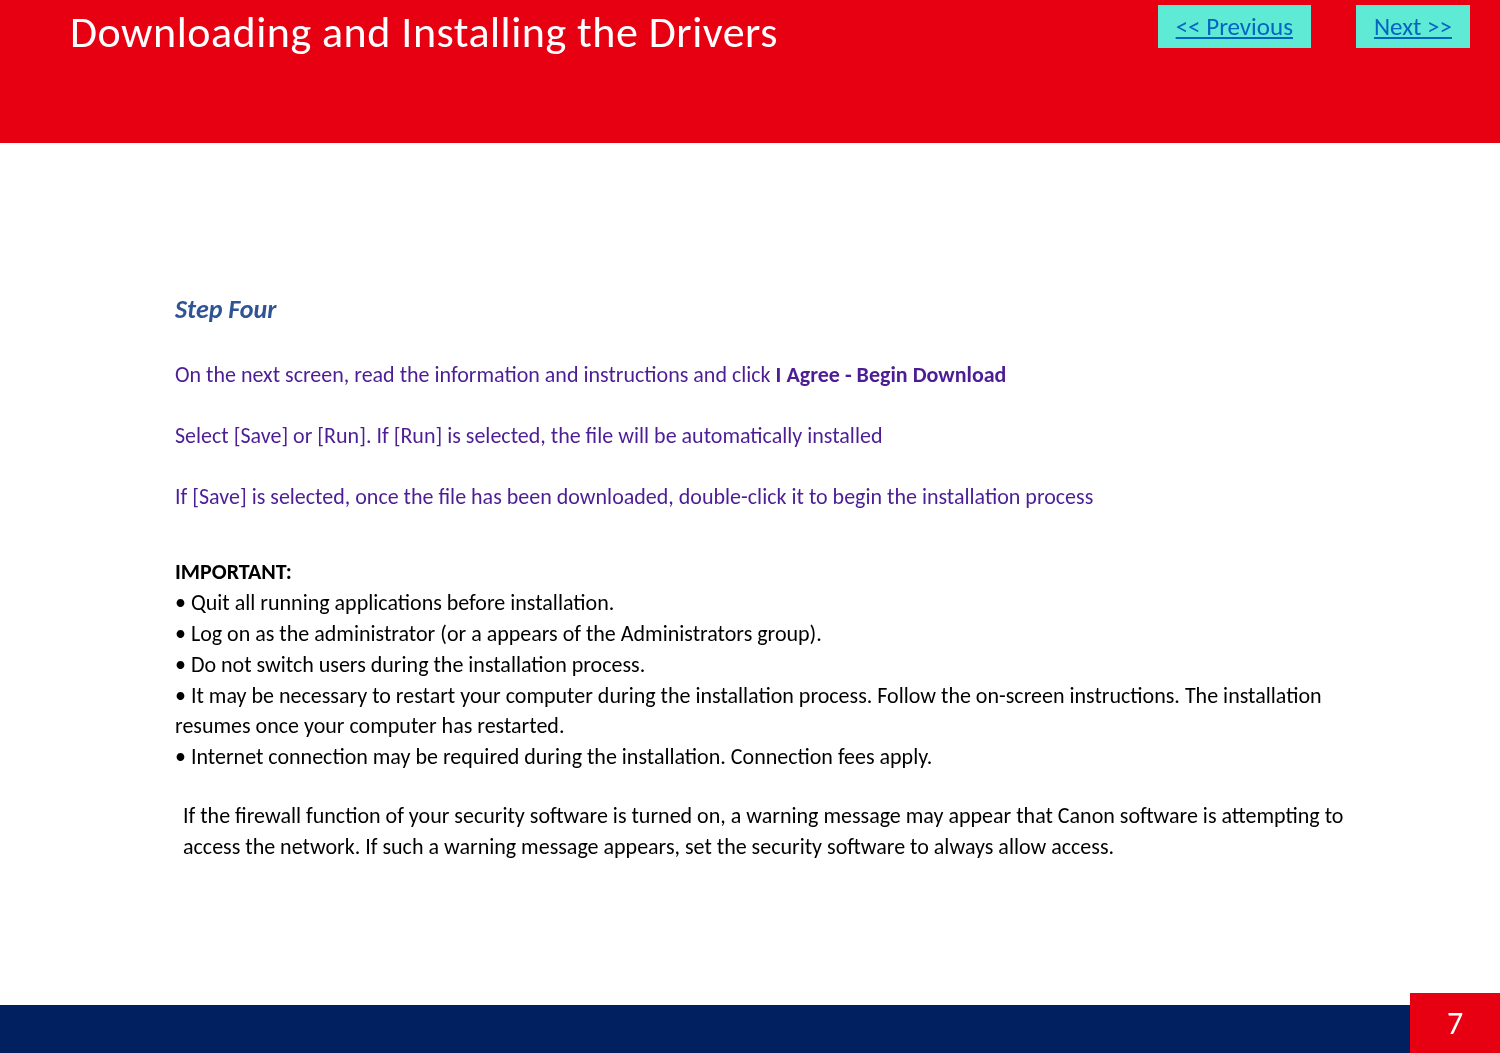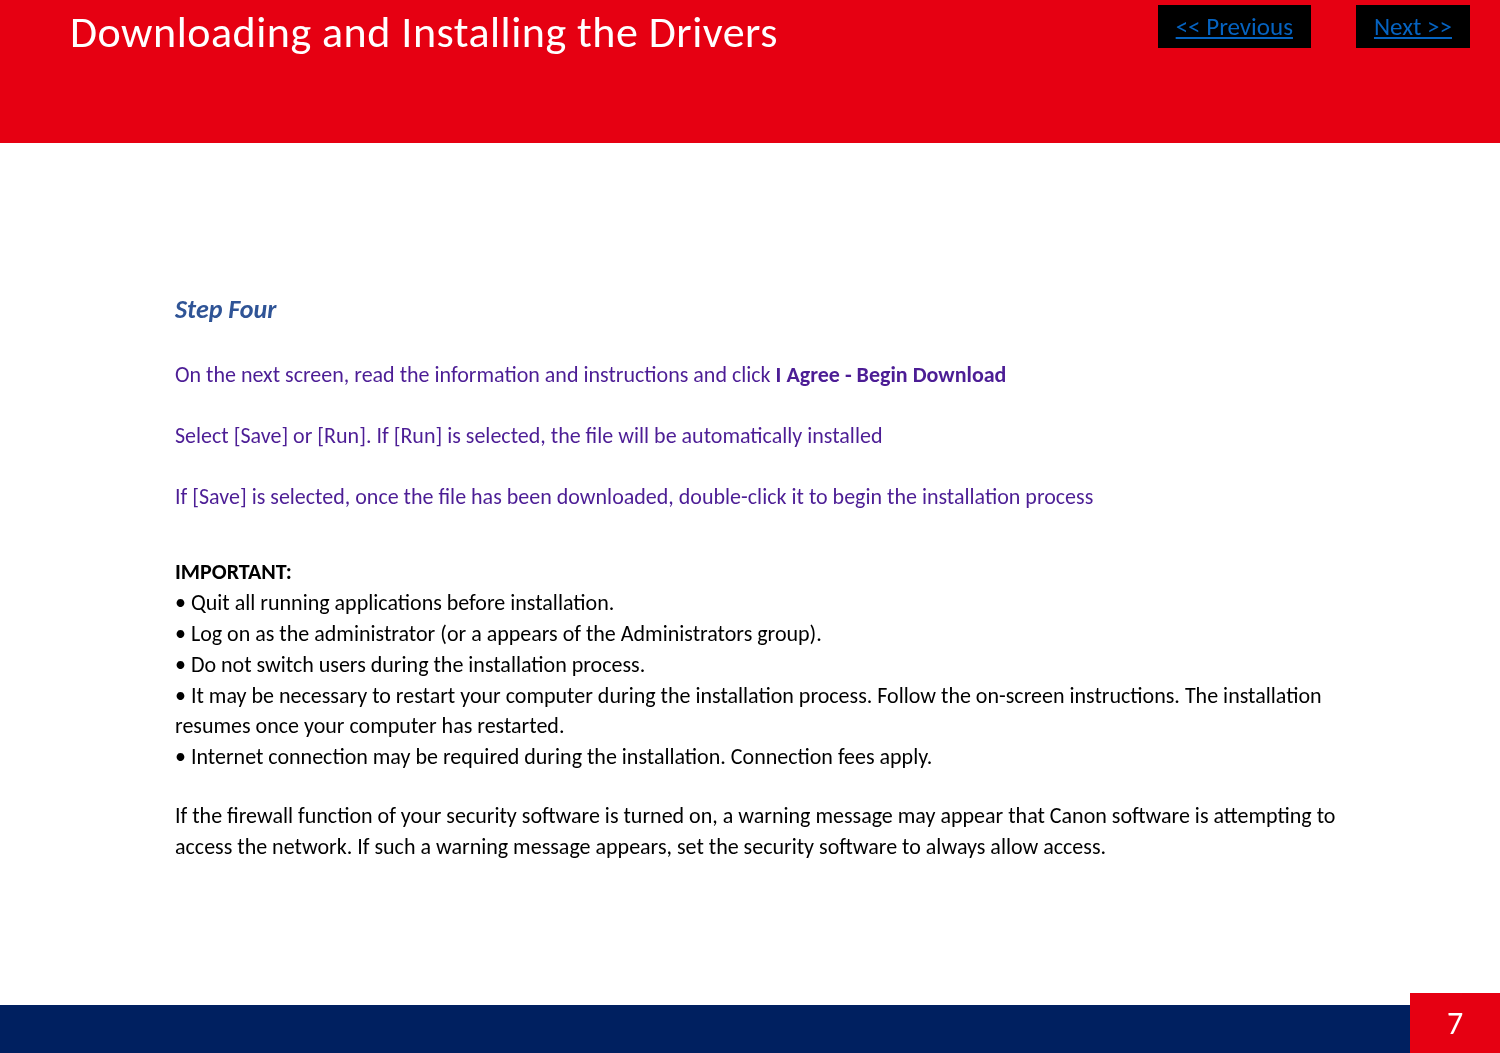--- a/index.html
+++ b/index.html
@@ -29,21 +29,21 @@
       letter-spacing: 0.5px;
     }
     .nav-buttons {
       position: absolute;
       right: 30px;
       top: 5px;
       display: flex;
       gap: 45px;
     }
     .nav-btn {
-      background: #000000;
+      background: #5eead4;
       padding: 6px 18px;
       color: #0563c1;
       font-size: 25px;
       text-decoration: underline;
       cursor: pointer;
       font-family: Calibri, Arial, sans-serif;
     }
     .content {
       padding: 150px 119px 0 175px;
     }
@@ -73,20 +73,21 @@
     .bullet-item {
       color: #000000;
       font-size: 22px;
       line-height: 1.4;
     }
     .firewall-para {
       color: #000000;
       font-size: 22px;
       line-height: 1.4;
       margin-top: 28px;
+      margin-left: 8px;
     }
     .bold {
       font-weight: bold;
     }
     .footer {
       position: absolute;
       bottom: 0;
       left: 0;
       right: 0;
       height: 48px;

